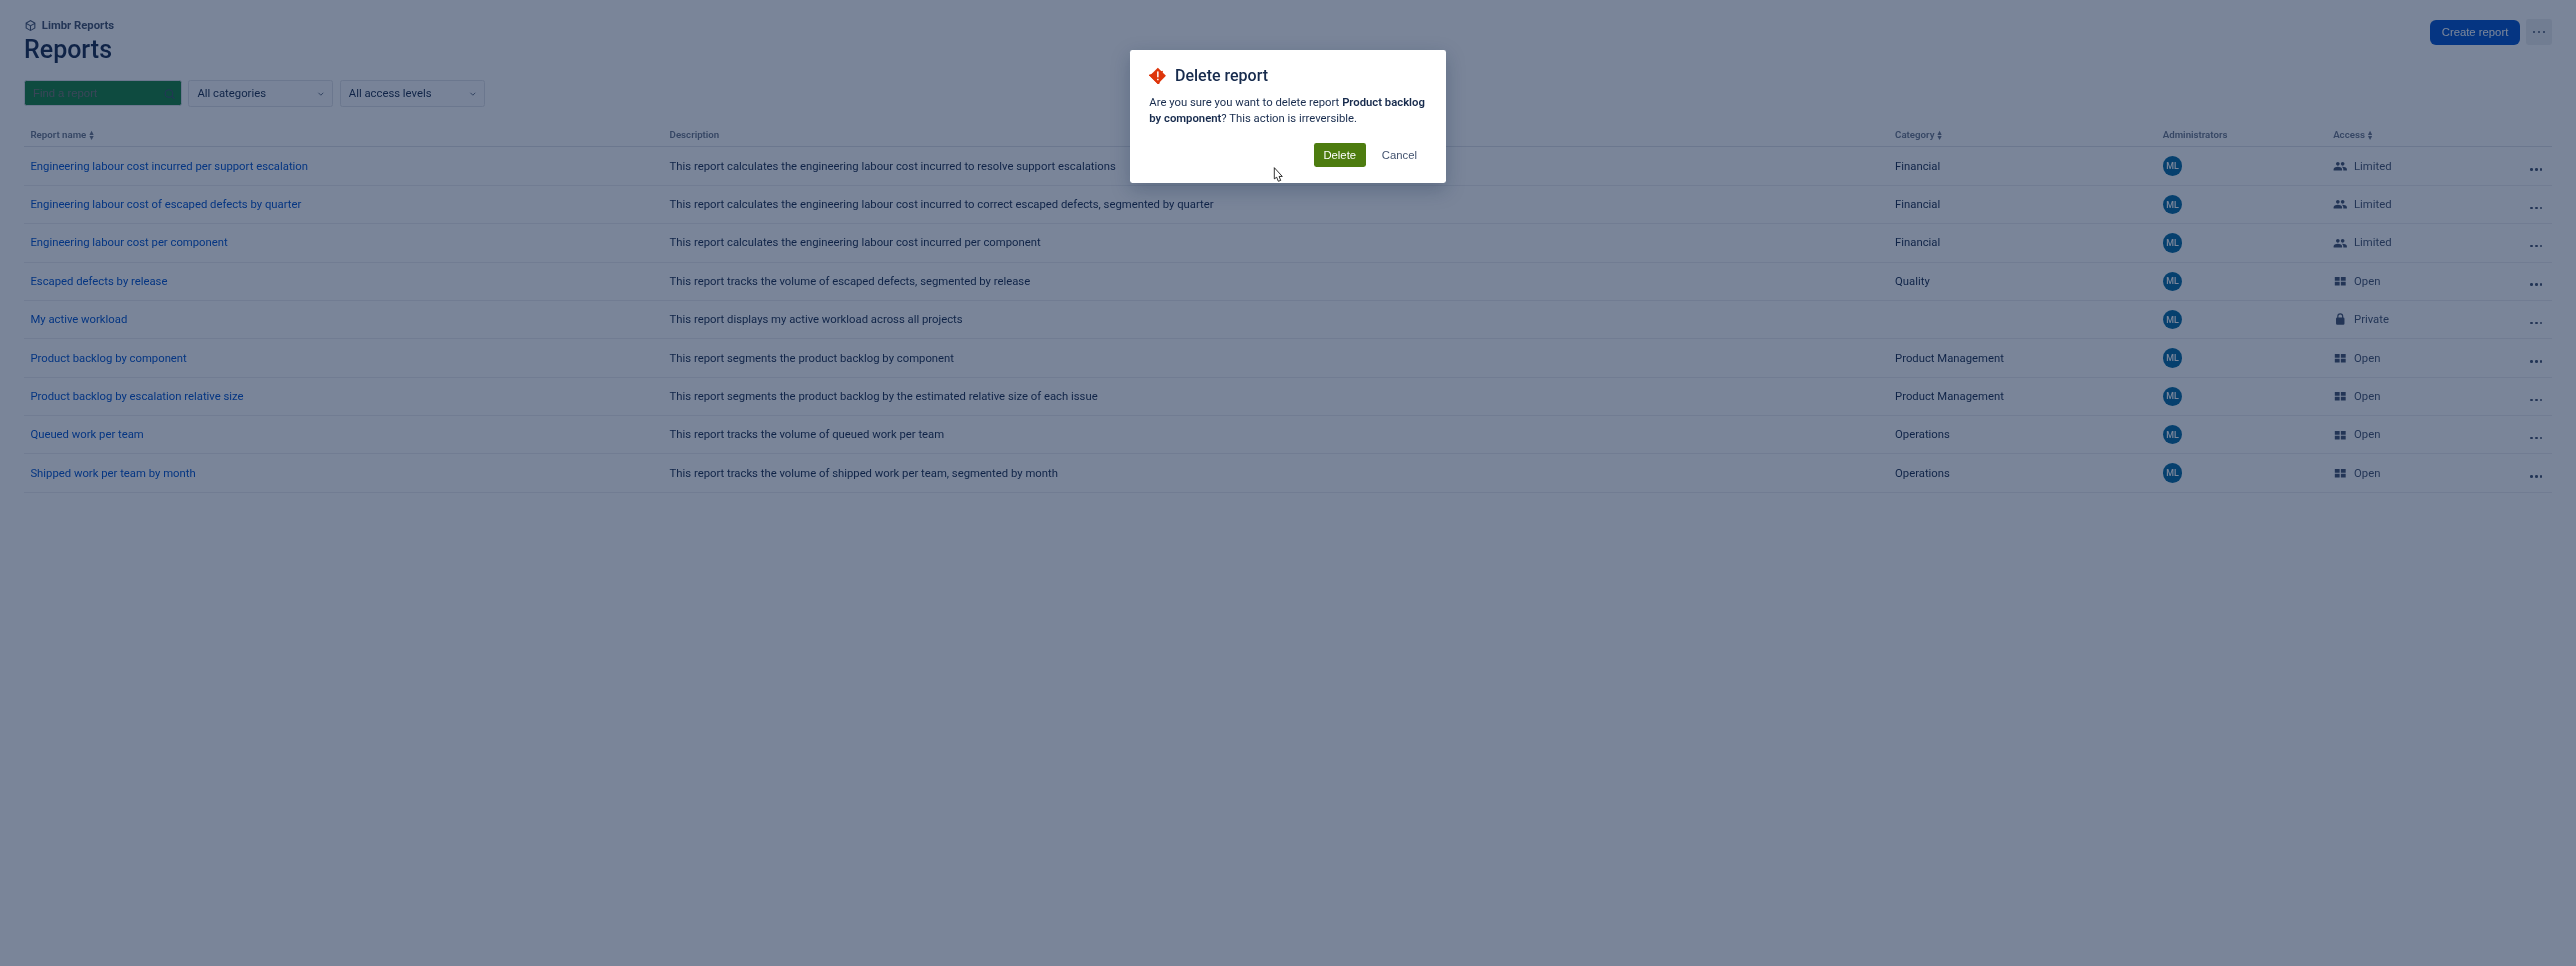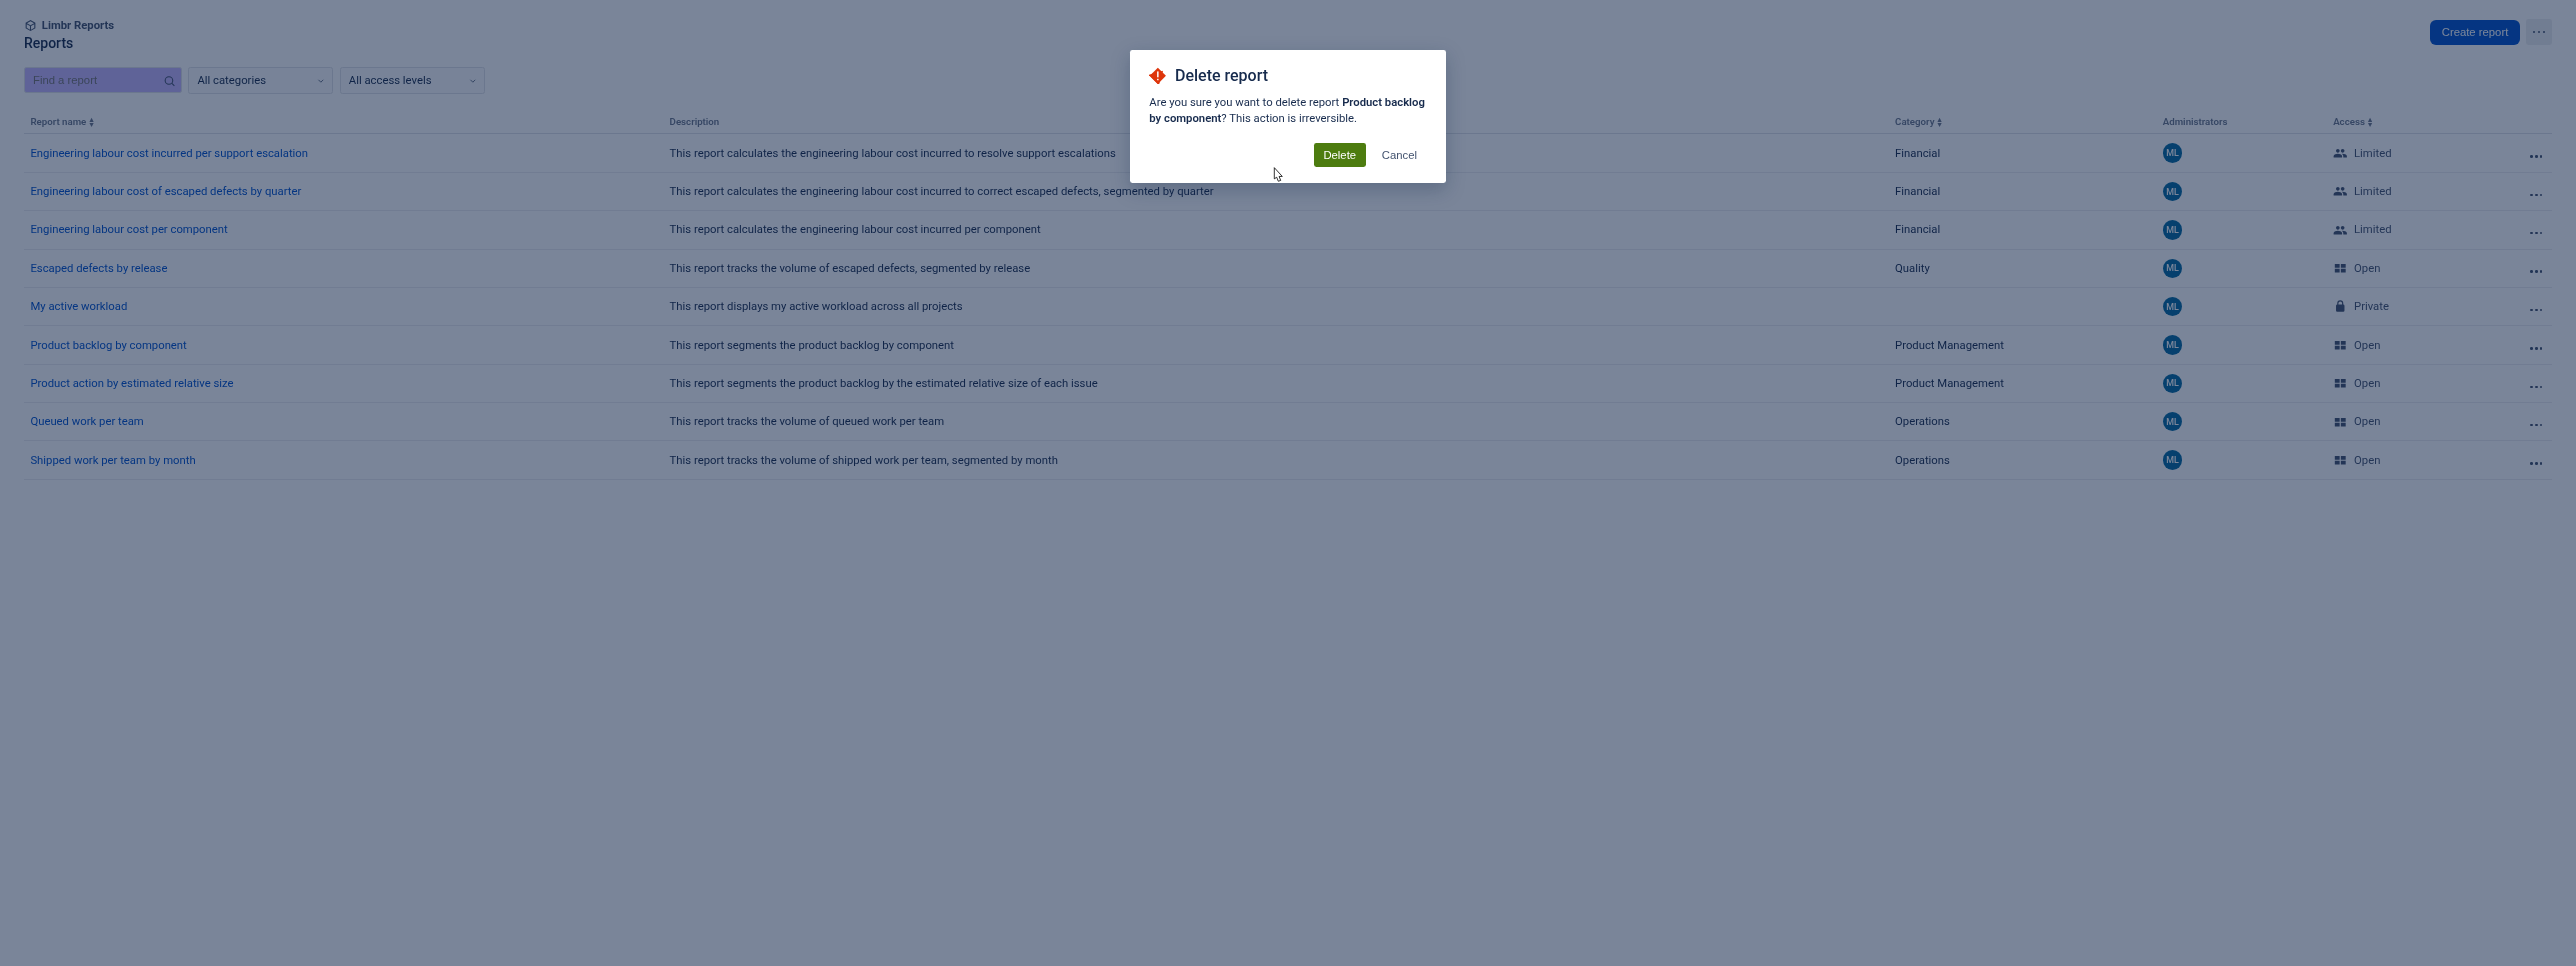--- a/index.html
+++ b/index.html
@@ -6,37 +6,37 @@
 body {
   font-family: -apple-system, BlinkMacSystemFont, "Segoe UI", Roboto, sans-serif;
   background: #fff;
   color: #172b4d;
   font-size: 11.3px;
   position: relative;
 }
 .page { padding: 19.3px 24px; }
 .breadcrumb { display: flex; align-items: center; gap: 4.8px; color: #42526e; font-size: 11.3px; margin-bottom: 3.2px; font-weight: bold; }
 .breadcrumb svg { width: 13px; height: 13px; }
-.page-title { font-size: 14px; font-weight: 500; color: #172b4d; }
+.page-title { font-size: 25px; font-weight: 500; color: #172b4d; }
 .header-row { display: flex; justify-content: space-between; align-items: flex-start; }
 .header-actions { display: flex; gap: 6.4px; align-items: center; }
 .btn-primary {
   background: #0052cc; color: #fff; border: none; border-radius: 6px;
   padding: 6.4px 11.3px; font-size: 11.3px; font-weight: 500; cursor: pointer;
 }
 .btn-icon {
   background: rgba(9,30,66,0.08); border: none; border-radius: 2.4px;
   width: 26px; height: 26px; cursor: pointer; display: flex; align-items: center; justify-content: center;
   color: #42526e;
 }
 .filters { display: flex; gap: 6.4px; margin-top: 16px; }
 .search-wrap { position: relative; }
 .search-input {
   border: 1.6px solid #dfe1e6; border-radius: 2.4px; padding: 5.6px 26px 5.6px 8px;
-  font-size: 11.3px; width: 158px; background: #c4b5fd;
+  font-size: 11.3px; width: 158px; background: #15803d;
 }
 .search-wrap svg { position: absolute; right: 6.4px; top: 50%; transform: translateY(-50%); width: 13px; height: 13px; color: #42526e; }
 .select {
   border: 1.6px solid #dfe1e6; border-radius: 2.4px; padding: 5.6px 24px 5.6px 8px;
   font-size: 11.3px; background: #fafbfc; color: #172b4d; position: relative;
   display: flex; align-items: center; min-width: 145px; cursor: pointer;
 }
 .select .chev { position: absolute; right: 6.4px; top: 50%; transform: translateY(-50%); }
 table { width: 100%; border-collapse: collapse; margin-top: 16px; }
 th {
@@ -254,21 +254,21 @@
               <span>Open</span>
             </div>
           </td>
     <td class="row-menu"><button class="row-menu-btn"><span class="dots">
                 <span></span>
                 <span></span>
                 <span></span>
               </span></button></td>
   </tr>
         <tr>
-    <td><span class="link">Product action by estimated relative size</span></td>
+    <td><span class="link">Product backlog by escalation relative size</span></td>
     <td>This report segments the product backlog by the estimated relative size of each issue</td>
     <td>Product Management</td>
     <td><span class="avatar">ML</span></td>
     <td>
             <div class="access-cell">
               <svg viewBox="0 0 24 24" fill="currentColor">
                 <path d="M3 5h8v6H3V5zm10 0h8v6h-8V5zM3 13h8v6H3v-6zm10 0h8v6h-8v-6z"></path>
               </svg>
               <span>Open</span>
             </div>

